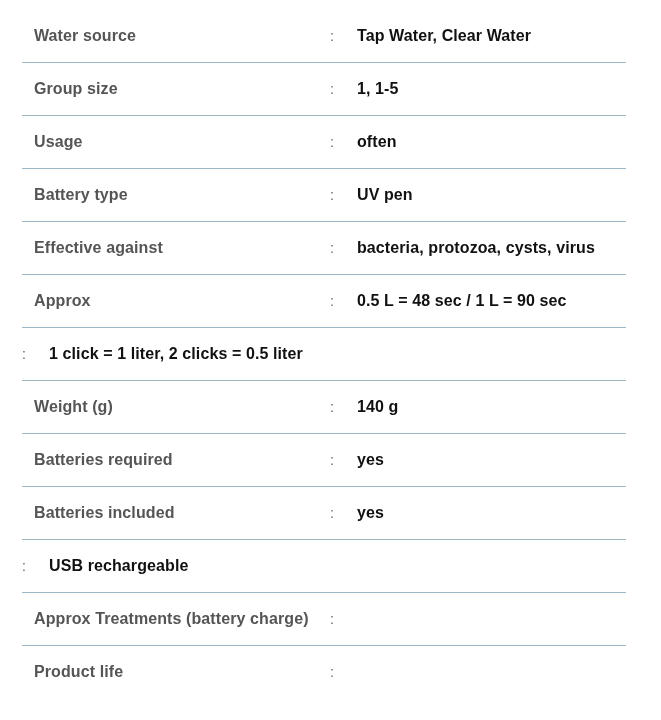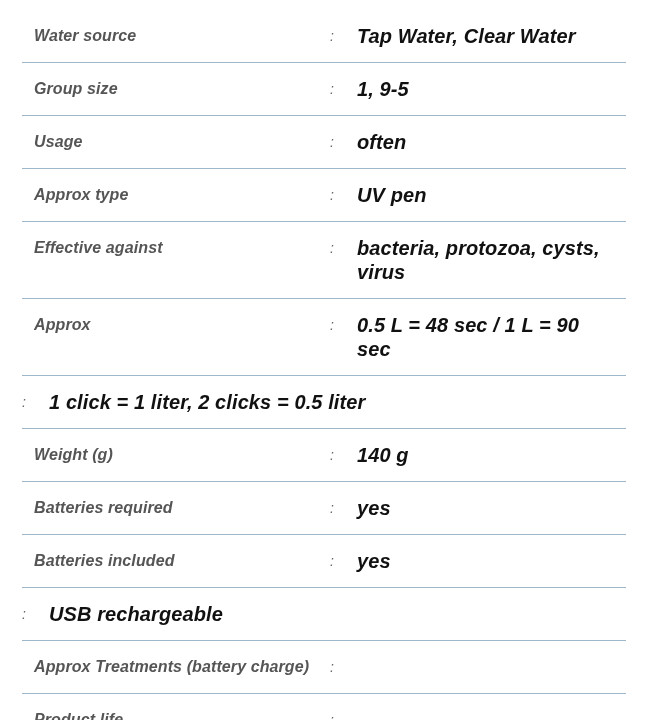--- a/index.html
+++ b/index.html
@@ -1,44 +1,44 @@
 <!DOCTYPE html>
 <html><head>
 <meta charset="utf-8">
 <style>
   html, body { margin: 0; padding: 0; background: #ffffff; }
   body { width: 661px; height: 720px; overflow: hidden; font-family: "Liberation Sans", "DejaVu Sans", sans-serif; }
   .spec-table { position: absolute; left: 22px; top: 10px; width: 604px; }
-  .row { display: flex; border-bottom: 1px solid #9fb8c9; padding: 14px 0 14px 0; box-sizing: border-box; font-style: italic; }
+  .row { display: flex; border-bottom: 1px solid #9fb8c9; padding: 14px 0 14px 0; box-sizing: border-box; }
   .row:last-child { border-bottom: none; }
   .label { width: 296px; padding-left: 12px; color: #555555; font-weight: bold; font-size: 16px; line-height: 24px; letter-spacing: 0.1px; }
   .colon { width: 27px; color: #666666; font-size: 14px; line-height: 24px; }
-  .value { flex: 1; color: #111111; font-weight: bold; font-size: 20px; line-height: 24px; padding-right: 10px; letter-spacing: 0.1px; }
+  .value { flex: 1; color: #111111; font-weight: bold; font-size: 16px; line-height: 24px; padding-right: 10px; letter-spacing: 0.1px; }
 </style>
 </head>
 <body>
 
 <div class="spec-table">
   <div class="row">
     <div class="label">Water source</div>
     <div class="colon">:</div>
     <div class="value">Tap Water, Clear Water</div>
   </div>
   <div class="row">
     <div class="label">Group size</div>
     <div class="colon">:</div>
-    <div class="value">1, 9-5</div>
+    <div class="value">1, 1-5</div>
   </div>
   <div class="row">
     <div class="label">Usage</div>
     <div class="colon">:</div>
     <div class="value">often</div>
   </div>
   <div class="row">
-    <div class="label">Approx type</div>
+    <div class="label">Battery type</div>
     <div class="colon">:</div>
     <div class="value">UV pen</div>
   </div>
   <div class="row">
     <div class="label">Effective against</div>
     <div class="colon">:</div>
     <div class="value">bacteria, protozoa, cysts, virus</div>
   </div>
   <div class="row">
     <div class="label">Approx</div>

